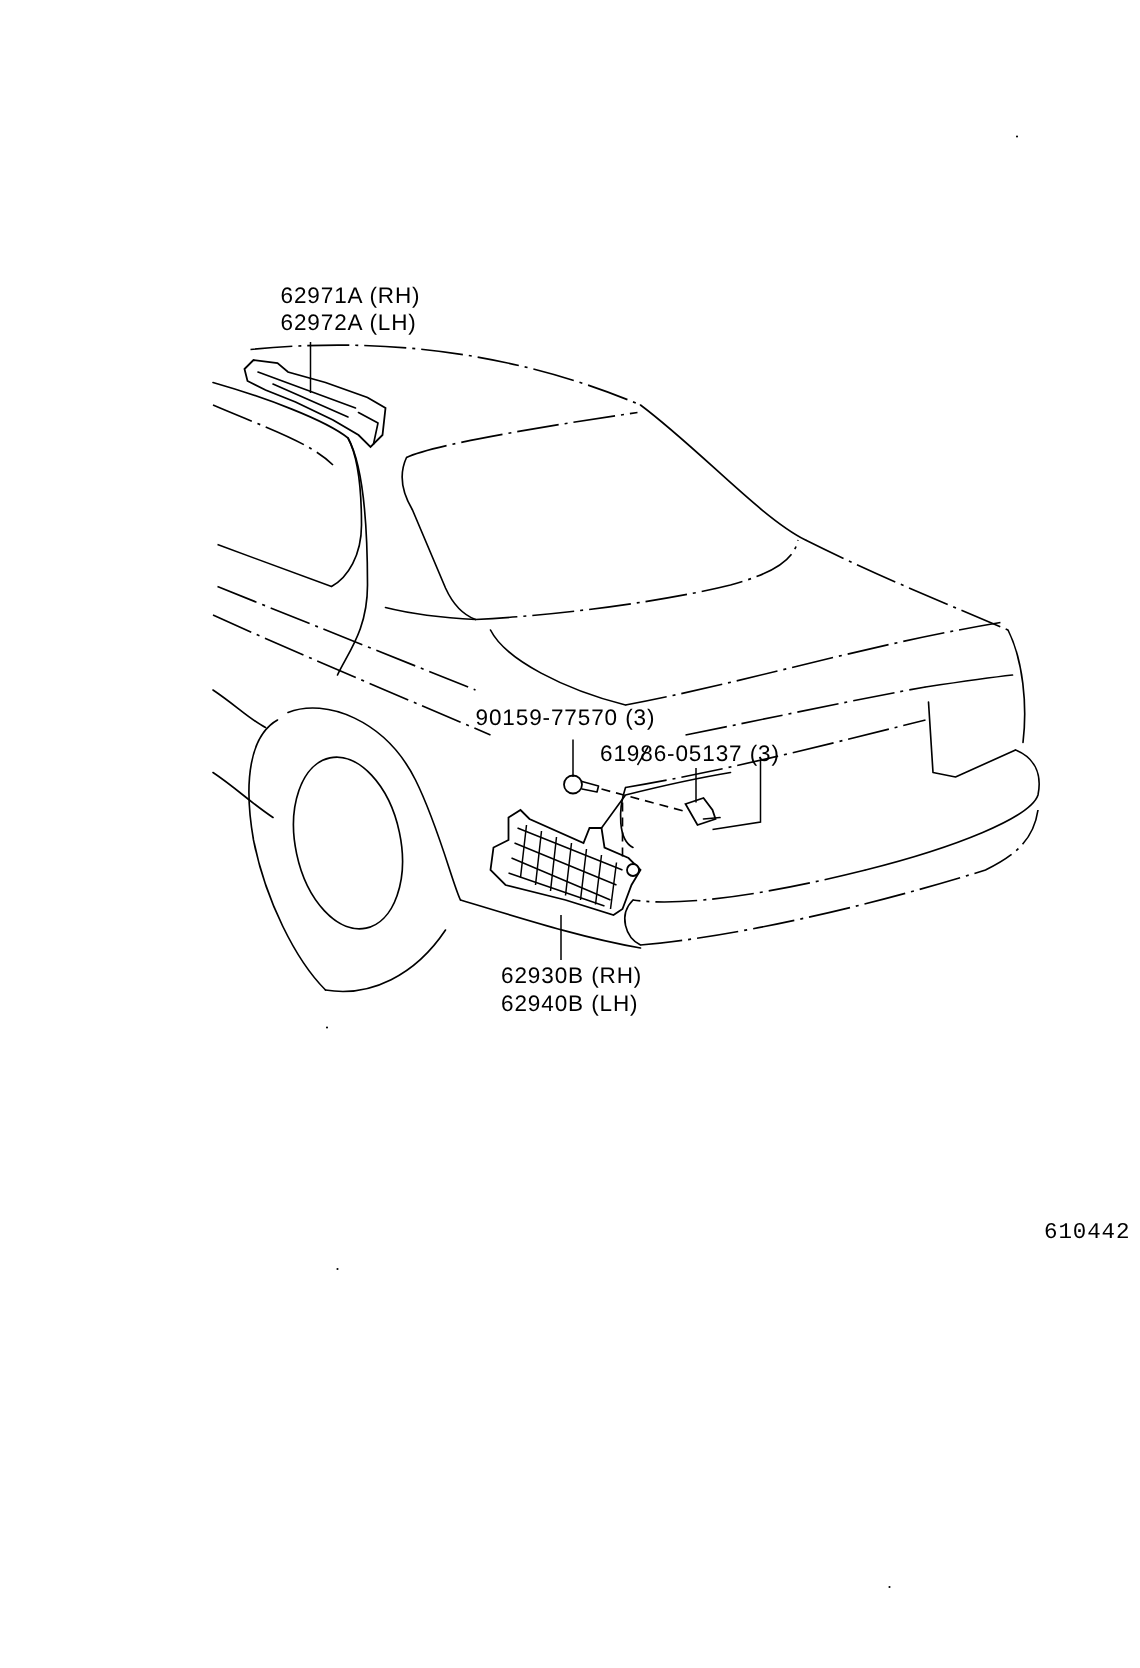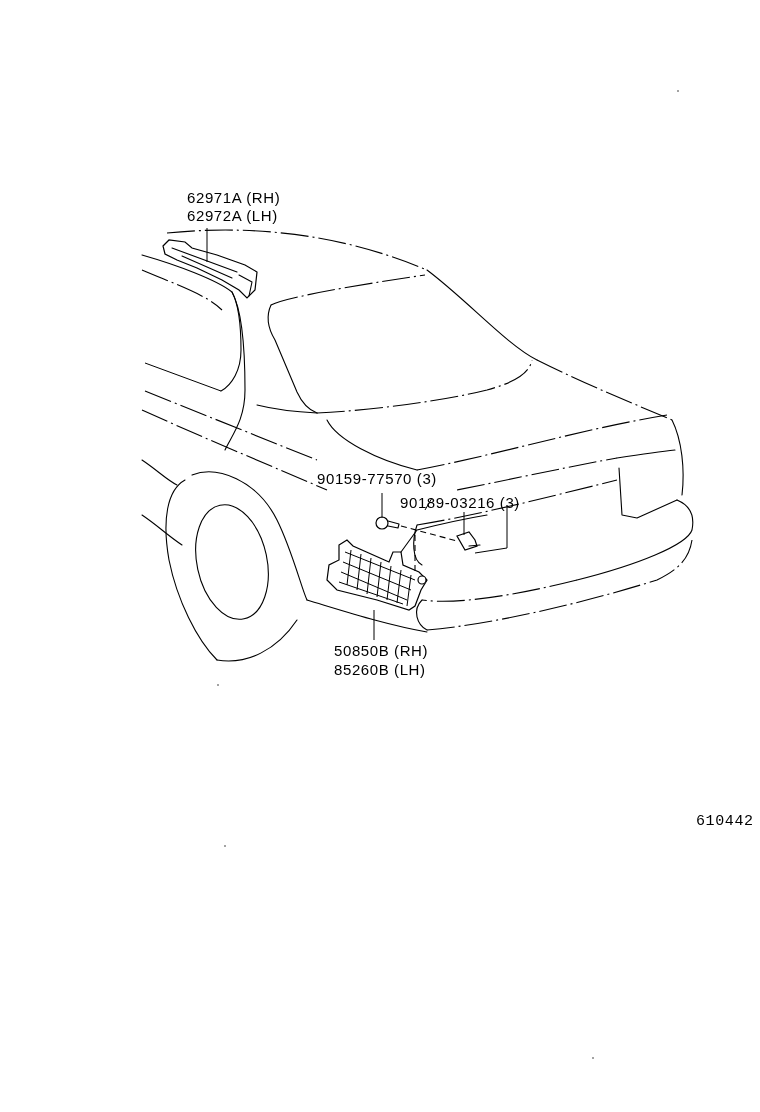--- a/index.html
+++ b/index.html
@@ -103,17 +103,17 @@
   <path class="ld" d="M365,493 L365,518"></path>
   <path class="ld" d="M447,512 L447,535"></path>
   <path class="ld" d="M490,507 L490,548 L458,553"></path>
   <path class="ld" d="M357,610 L357,640"></path>
   <path class="ld" d="M415,498 L408,510"></path>
 </svg>
 
 <div class="lbl" style="left:170px; top:189px;">62971A (RH)</div>
 <div class="lbl" style="left:170px; top:207px;">62972A (LH)</div>
 <div class="lbl" style="left:300px; top:470px;">90159-77570 (3)</div>
-<div class="lbl" style="left:383px; top:494px;">90189-03216 (3)</div>
-<div class="lbl" style="left:317px; top:642px;">50850B (RH)</div>
-<div class="lbl" style="left:317px; top:661px;">85260B (LH)</div>
+<div class="lbl" style="left:383px; top:494px;">61986-05137 (3)</div>
+<div class="lbl" style="left:317px; top:642px;">62930B (RH)</div>
+<div class="lbl" style="left:317px; top:661px;">62940B (LH)</div>
 <div class="lbl" style="left:679px; top:813px;font-family:Liberation Mono, monospace;">610442</div>
 </div>
 
 </body></html>

